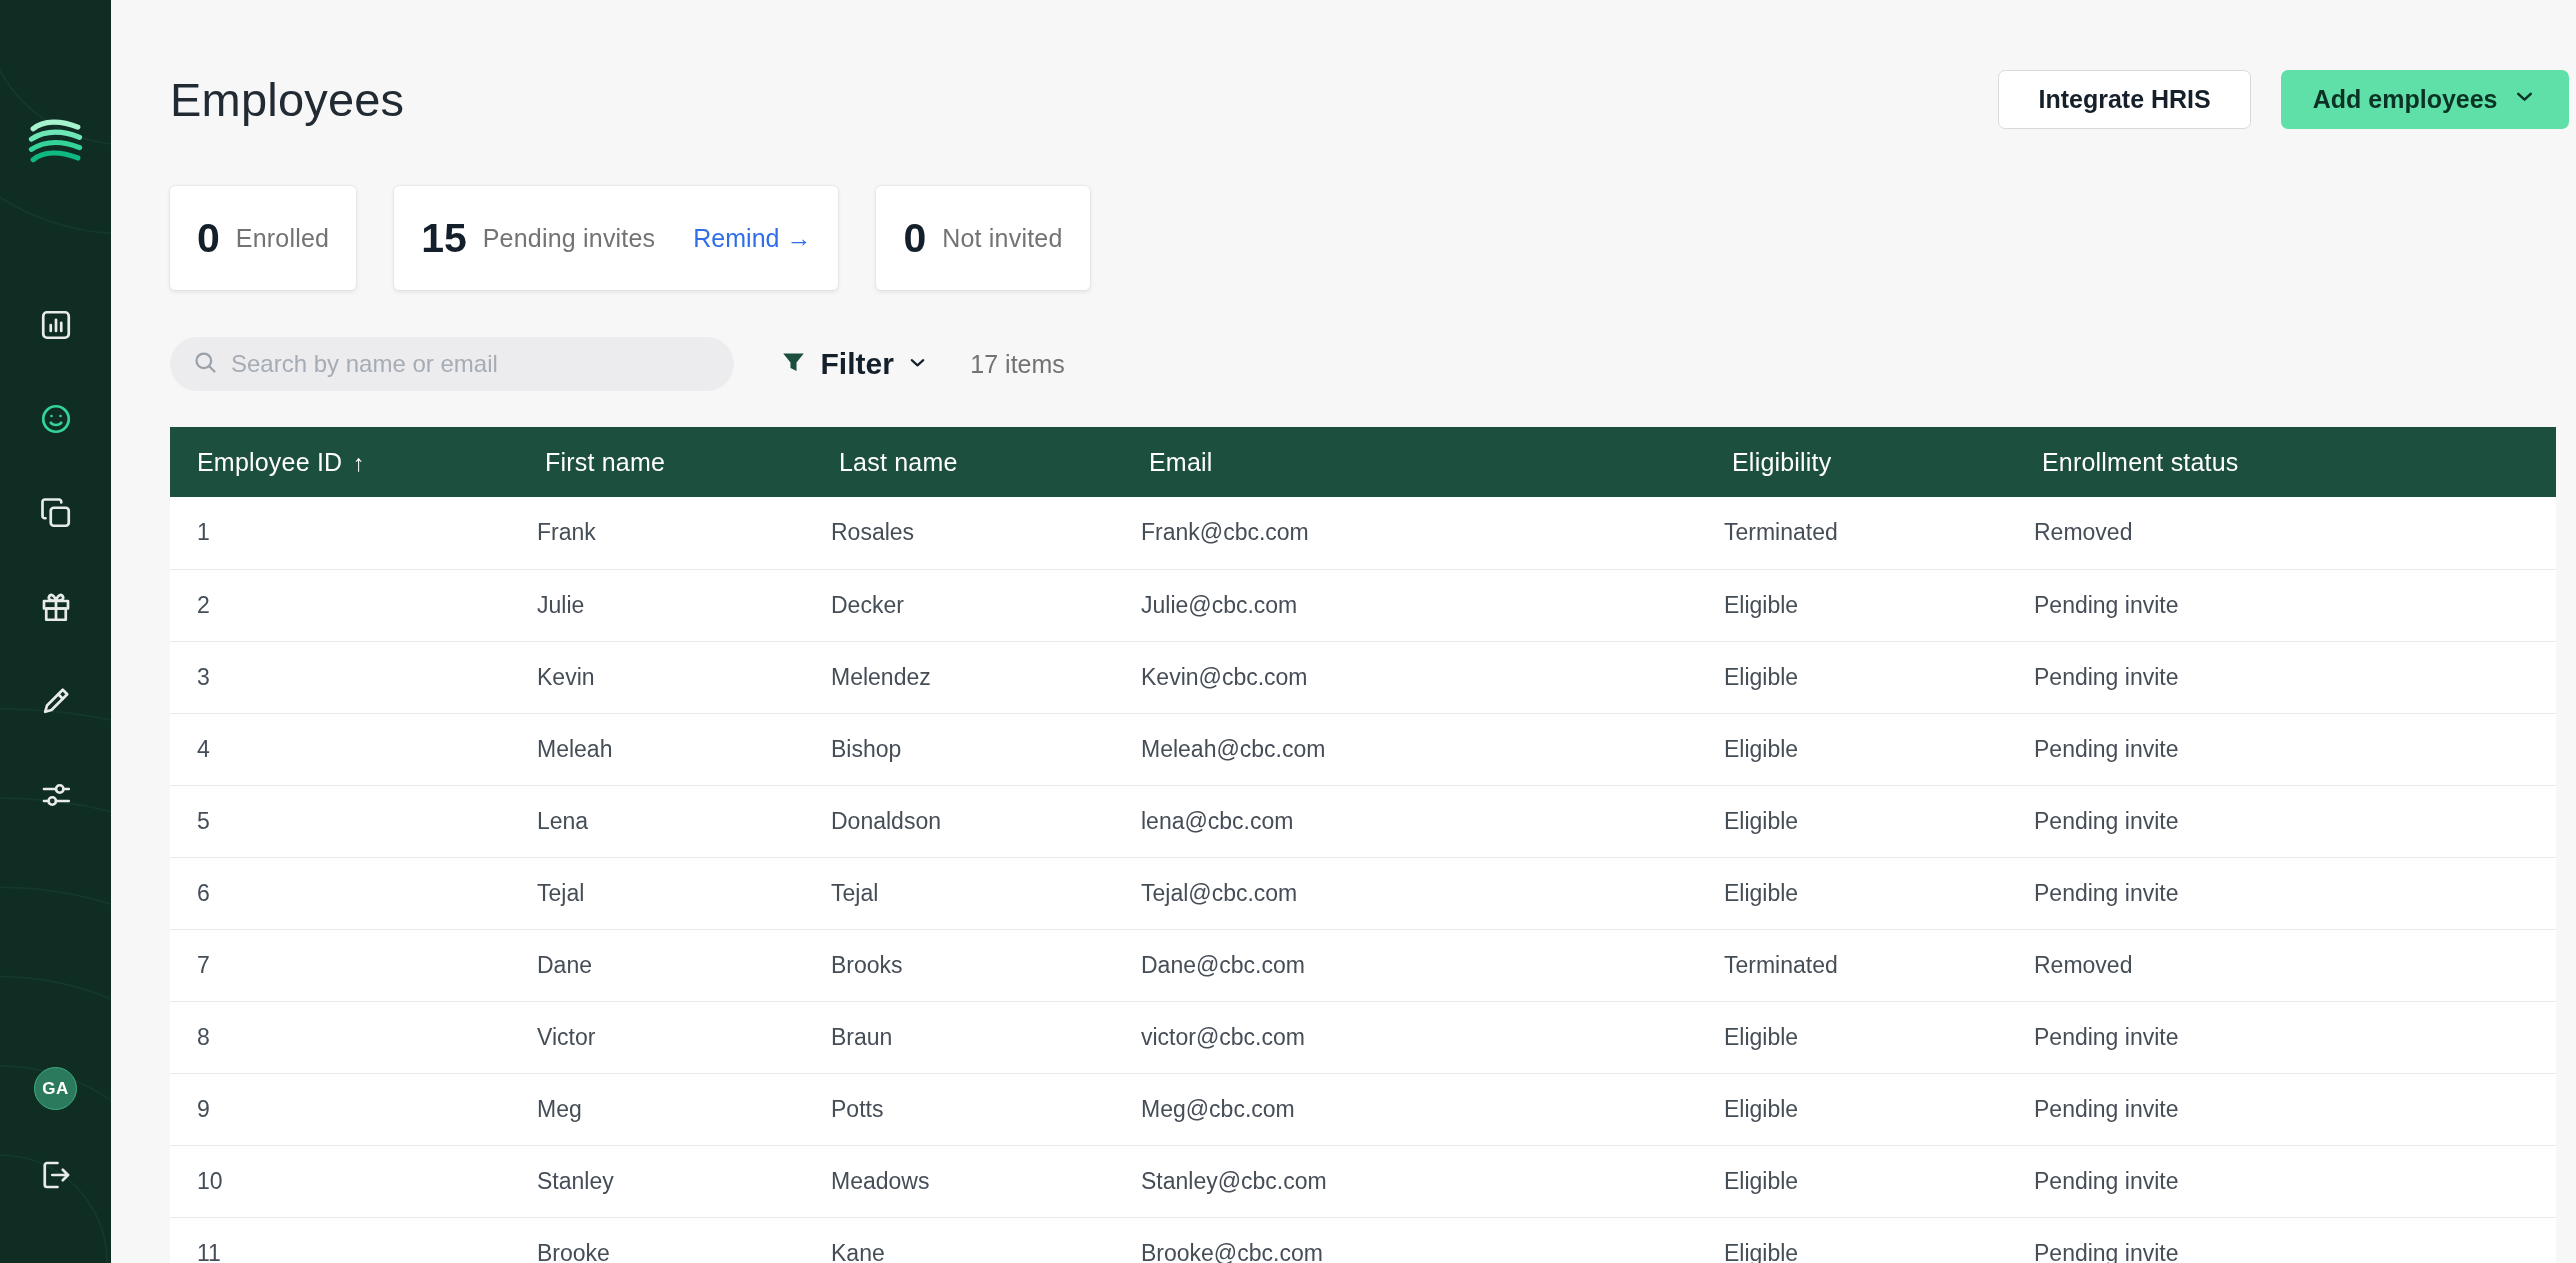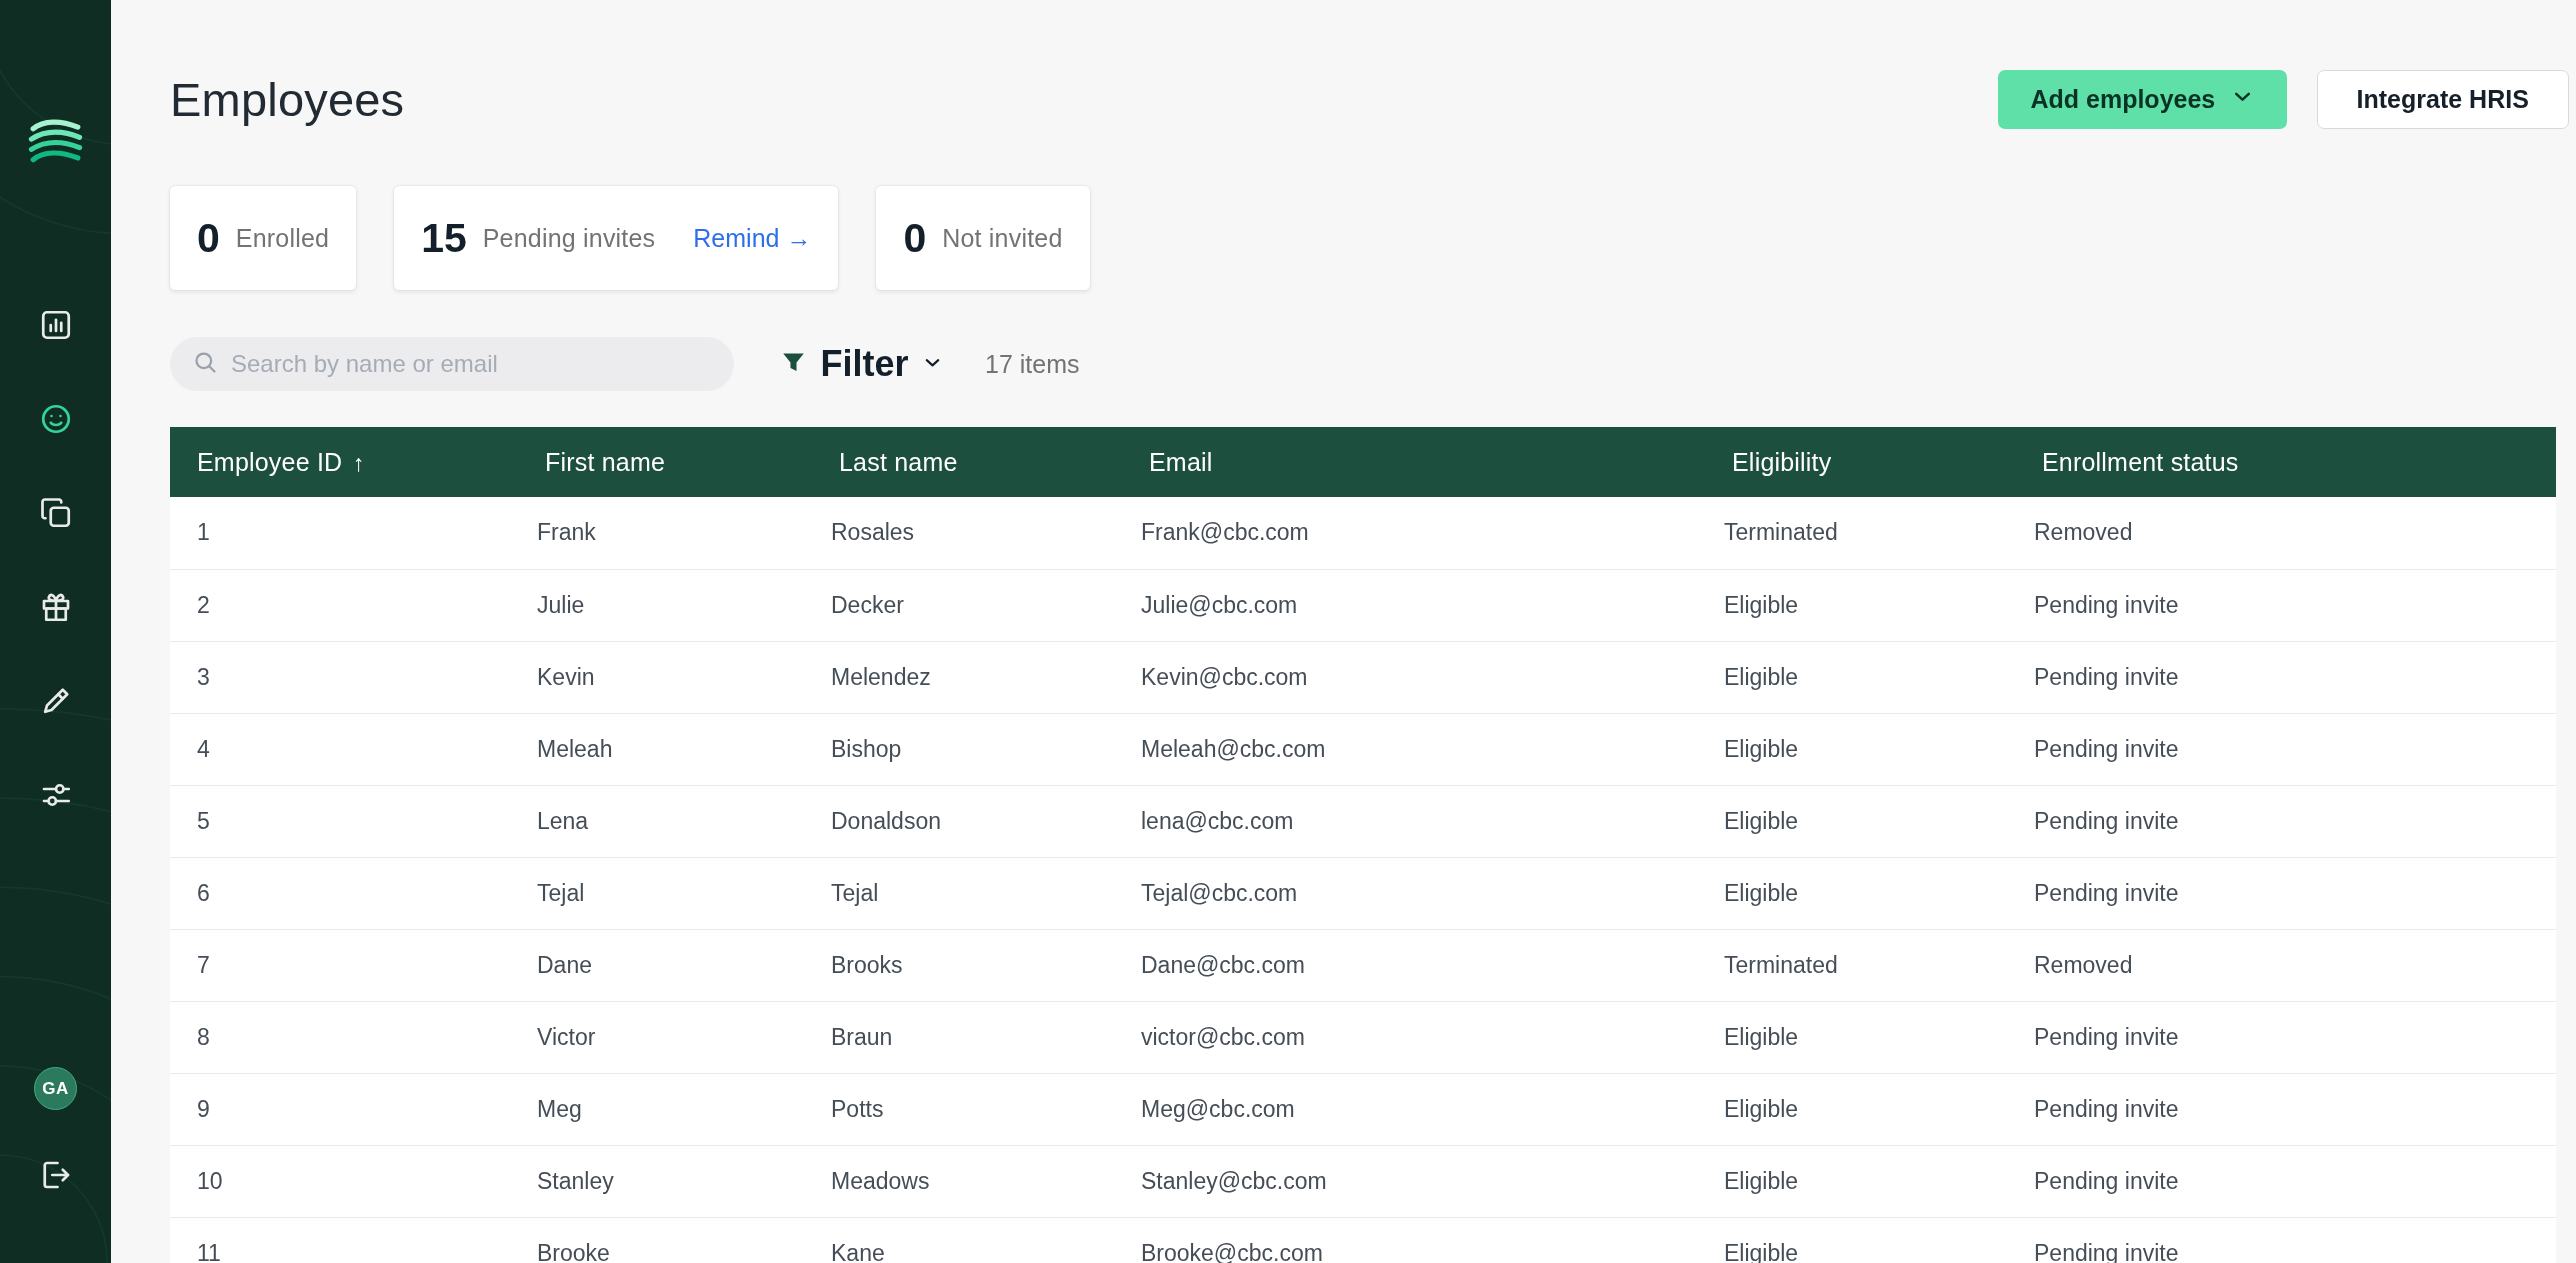--- a/index.html
+++ b/index.html
@@ -62,21 +62,21 @@
   .search-box {
     width: 564px; height: 54px; background: #ececee; border-radius: 27px;
     display: flex; align-items: center; padding: 0 21.5px; gap: 12.5px;
   }
   .search-box input {
     border: none; outline: none; background: transparent; flex: 1;
     font-size: 24px; color: #3a424c; font-family: "Liberation Sans", sans-serif;
   }
   .search-box input::placeholder { color: #a6acb5; }
   .filter-btn { display: flex; align-items: center; gap: 12.5px; margin-left: 45px; cursor: pointer; }
-  .filter-label { font-size: 36px; font-weight: 600; color: #13202b; }
+  .filter-label { font-size: 30px; font-weight: 600; color: #13202b; }
   .items-count { font-size: 25px; color: #737373; margin-left: 41px; }
 
   
   .table-wrap { margin-top: 36px; }
   table { width: 2384px; border-collapse: collapse; background: #ffffff; table-layout: fixed; }
   thead th {
     background: #1d4f3e; color: #ffffff; font-size: 25px; font-weight: 500;
     text-align: left; height: 70px; padding: 8px; cursor: pointer; letter-spacing: 0.2px;
   }
   thead th:first-child, tbody td:first-child { padding-left: 27px; }
@@ -189,30 +189,30 @@
         </svg>
       </span>
     </div>
   </aside>
 
   <main class="main">
 
     <div class="header-row">
       <h1 class="page-title">Employees</h1>
       <div class="header-actions">
+        <button class="btn btn-secondary">
+          <span>Integrate HRIS</span>
+        </button>
         <button class="btn btn-primary">
           <span>Add employees</span>
           <span>
             <svg viewBox="0 0 24 24" fill="none" stroke="#0a3225" stroke-width="2.4" stroke-linecap="round" stroke-linejoin="round" width="25" height="25">
               <polyline points="6,9.5 12,15 18,9.5"></polyline>
             </svg>
           </span>
-        </button>
-        <button class="btn btn-secondary">
-          <span>Integrate HRIS</span>
         </button>
       </div>
     </div>
 
     <div class="stats-row">
       <div class="stat-card">
         <span class="stat-value">0</span>
         <span class="stat-label">Enrolled</span>
       </div>
       <div class="stat-card">

